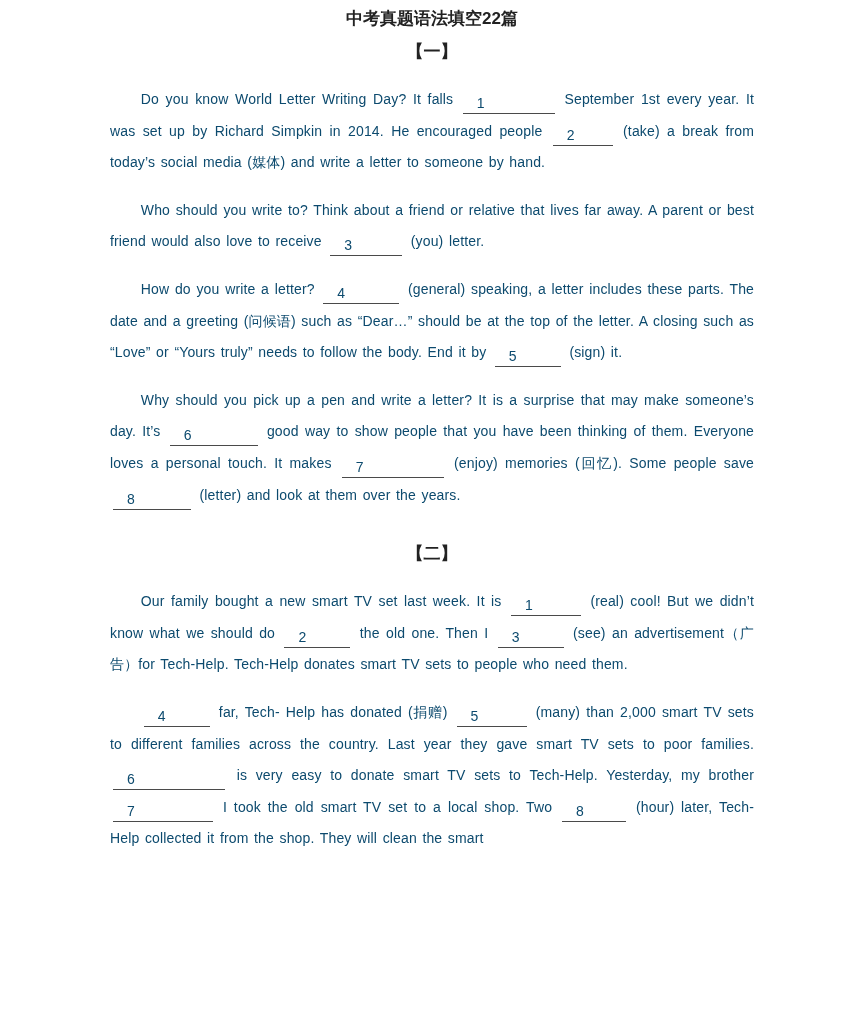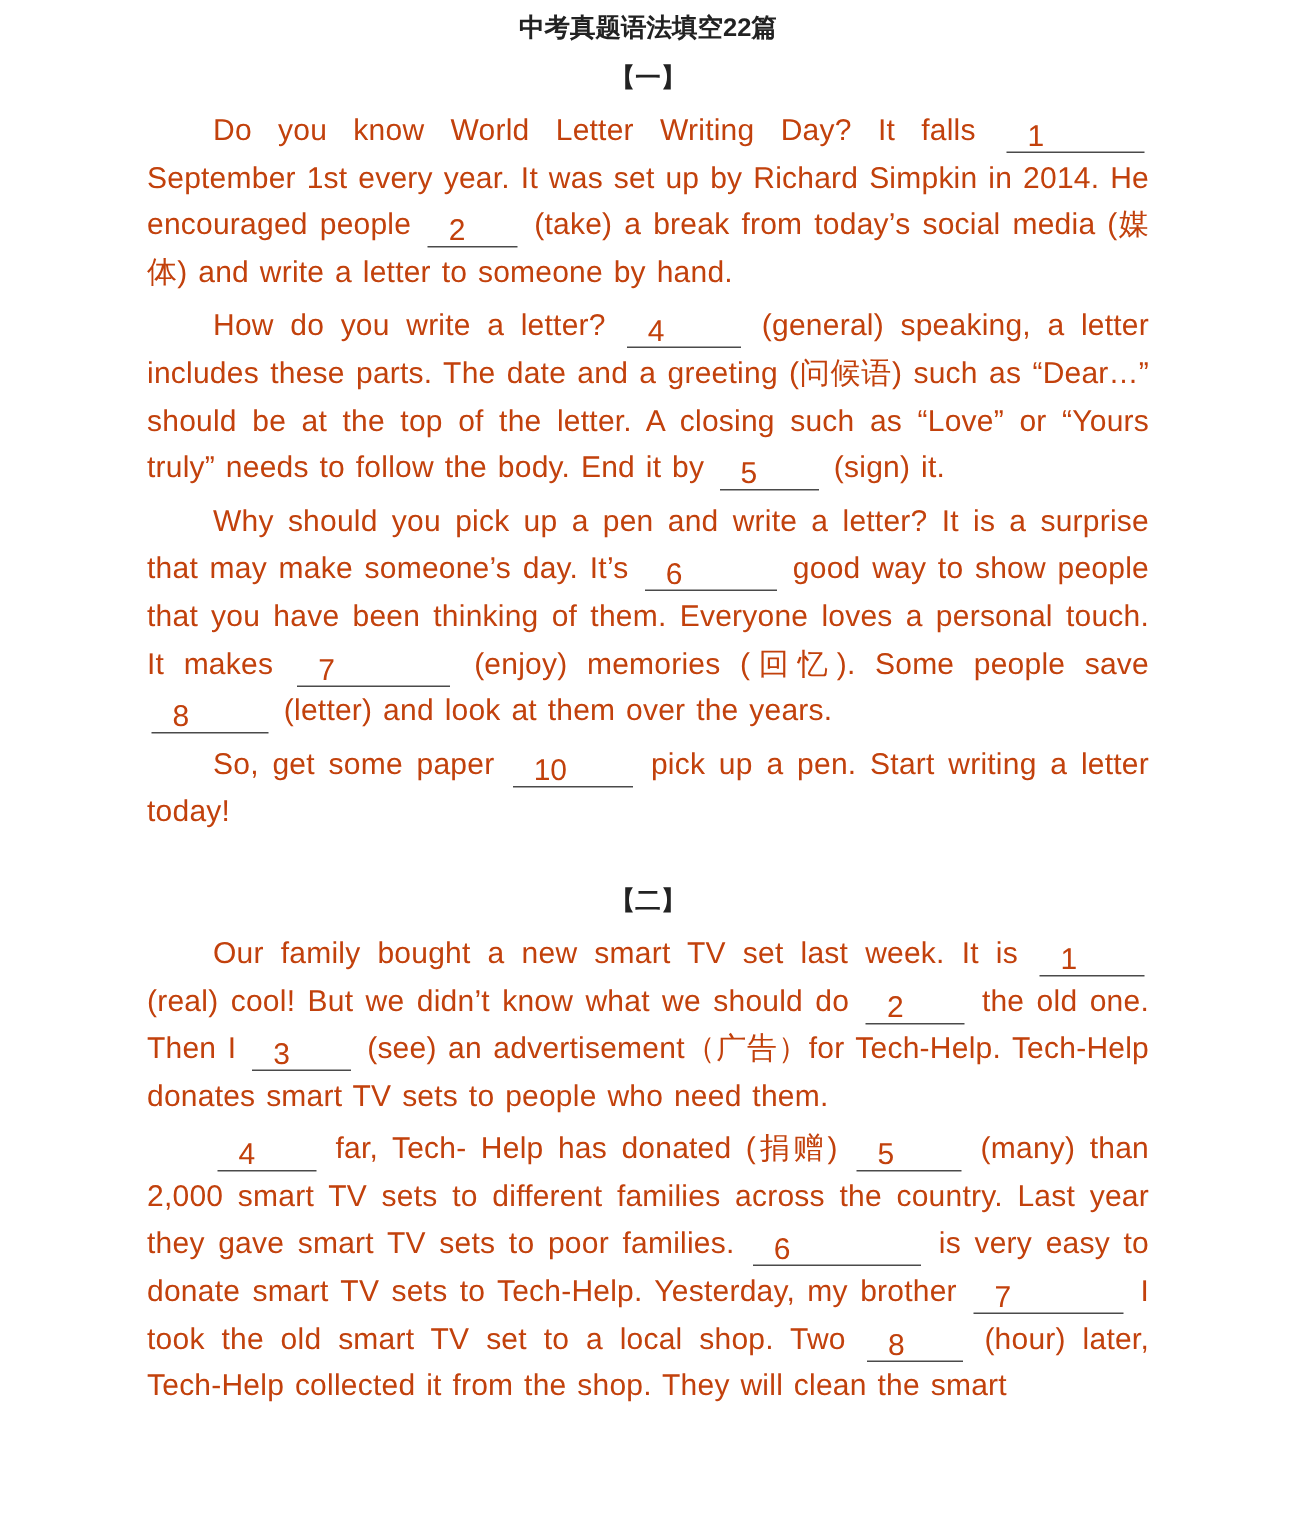--- a/index.html
+++ b/index.html
@@ -26,28 +26,28 @@
   }
   .section-heading {
     text-align: center;
     font-size: 17px;
     font-weight: bold;
     color: #222222;
     line-height: 32px;
   }
   .section + .section { margin-top: 27px; }
   p.paragraph {
-    margin: 4px;
-    font-size: 20px;
+    margin: 16px;
+    font-size: 14px;
     line-height: 31.6px;
     text-align: justify;
     text-indent: 2.2em;
     letter-spacing: 0.15px;
     word-spacing: 1.5px;
-    color: #c2410c;
+    color: #0c4a6e;
   }
   .blank {
     display: inline-block;
     text-indent: 0;
     border-bottom: 1px solid #4a4a4a;
     height: 22px;
     line-height: 22px;
     vertical-align: -4px;
     box-sizing: border-box;
     padding-left: 14px;
@@ -59,23 +59,23 @@
 </style>
 </head>
 <body>
 
 <div class="page">
   <div class="doc-title">中考真题语法填空22篇</div>
   <div id="sections-root">
       <section class="section">
         <div class="section-heading">【一】</div>
         <p class="paragraph">Do you know World Letter Writing Day? It falls <span class="blank" style="min-width: 92px;">1</span> September 1st every year. It was set up by Richard Simpkin in 2014. He encouraged people <span class="blank" style="min-width: 60px;">2</span> (take) a break from today’s social media (媒体) and write a letter to someone by hand.</p>
+        <p class="paragraph">Who should you write to? Think about a friend or relative that lives far away. A parent or best friend would also love to receive <span class="blank" style="min-width: 72px;">3</span> (you) letter.</p>
         <p class="paragraph">How do you write a letter? <span class="blank" style="min-width: 76px;">4</span> (general) speaking, a letter includes these parts. The date and a greeting (问候语) such as “Dear…”  should be at the top of the letter. A closing such as “Love”  or “Yours truly”  needs to follow the body. End it by <span class="blank" style="min-width: 66px;">5</span> (sign) it.</p>
         <p class="paragraph">Why should you pick up a pen and write a letter? It is a surprise that may make someone’s day. It’s <span class="blank" style="min-width: 88px;">6</span> good way to show people that you have been thinking of them. Everyone loves a personal touch. It makes <span class="blank" style="min-width: 102px;">7</span> (enjoy) memories (回忆). Some people save <span class="blank" style="min-width: 78px;">8</span> (letter) and look at them over the years.</p>
-        <p class="paragraph">So, get some paper <span class="blank" style="min-width: 80px;">10</span> pick up a pen. Start writing a letter today!</p>
       </section>
       <section class="section">
         <div class="section-heading">【二】</div>
         <p class="paragraph">Our family bought a new smart TV set last week. It is <span class="blank" style="min-width: 70px;">1</span> (real) cool! But we didn’t know what we should do <span class="blank" style="min-width: 66px;">2</span> the old one. Then I <span class="blank" style="min-width: 66px;">3</span> (see) an advertisement（广告）for Tech-Help. Tech-Help donates smart TV sets to people who need them.</p>
         <p class="paragraph"><span class="blank" style="min-width: 66px;">4</span> far, Tech- Help has donated (捐赠) <span class="blank" style="min-width: 70px;">5</span> (many) than 2,000 smart TV sets to different families across the country. Last year they gave smart TV sets to poor families. <span class="blank" style="min-width: 112px;">6</span> is very easy to donate smart TV sets to Tech-Help. Yesterday, my brother <span class="blank" style="min-width: 100px;">7</span> I took the old smart TV set to a local shop. Two <span class="blank" style="min-width: 64px;">8</span> (hour) later, Tech-Help collected it from the shop. They will clean the smart</p>
       </section>
     </div>
 </div>
 
 </body></html>

